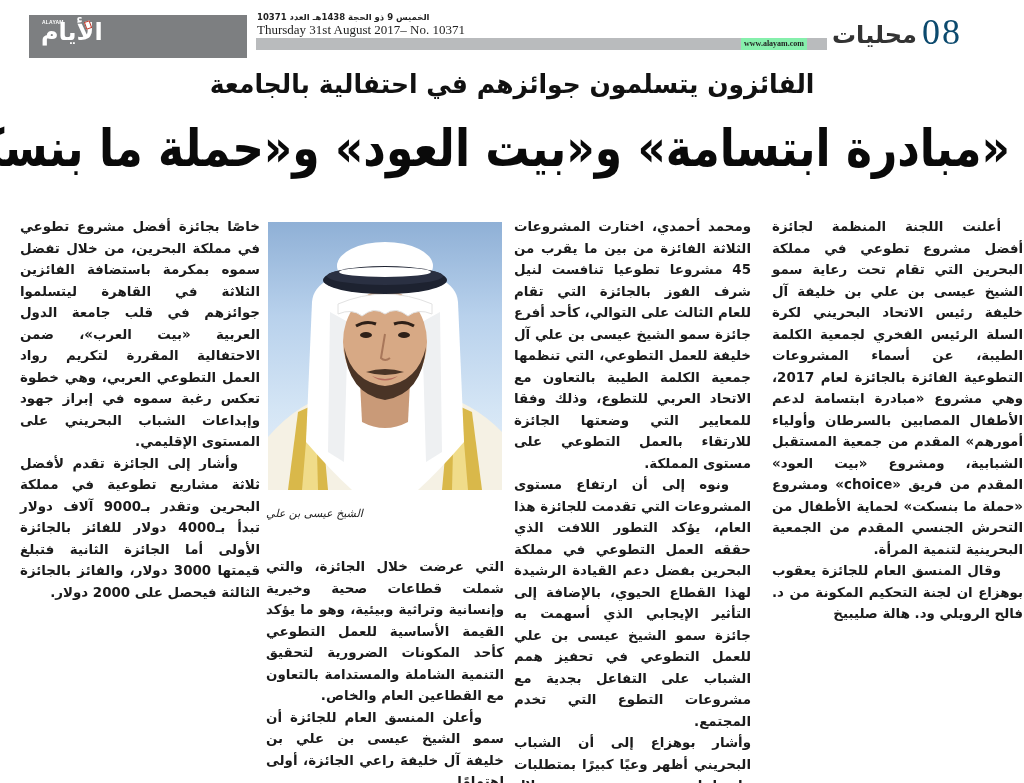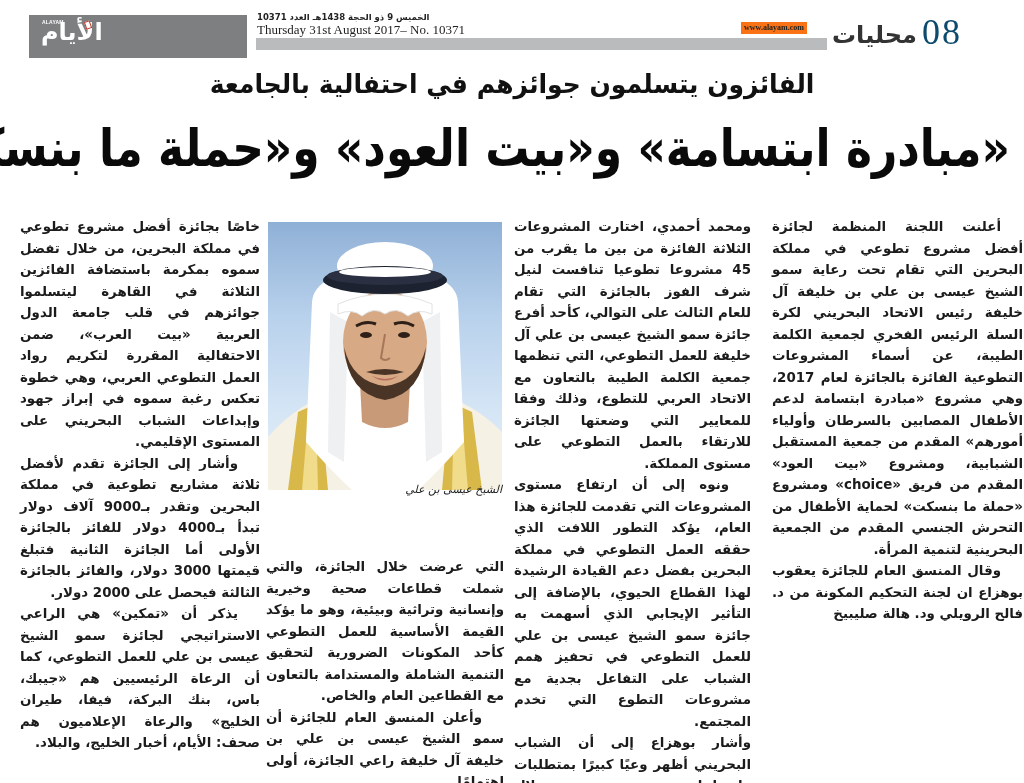--- a/index.html
+++ b/index.html
@@ -8,39 +8,39 @@
 
   
   .logo-box { position: absolute; left: 29px; top: 15px; width: 218px; height: 43px; background: #7d7f81; }
   .logo-latin { position: absolute; left: 13px; top: 4px; font-family: "Liberation Sans", sans-serif; font-size: 5px; font-weight: bold; color: #ffffff; letter-spacing: 0.2px; }
   .logo-arabic { position: absolute; left: 12px; top: 2px; font-family: "DejaVu Sans", sans-serif; font-size: 24px; font-weight: bold; color: #ffffff; direction: rtl; line-height: 30px; }
   .logo-mark { position: absolute; left: 56px; top: 6px; width: 6px; height: 8px; background: #ffffff; border: 1px solid #c0392b; transform: rotate(-20deg); }
 
   .dateline-ar { position: absolute; left: 257px; top: 12px; font-family: "DejaVu Sans", sans-serif; font-size: 8.5px; font-weight: bold; color: #222; direction: rtl; unicode-bidi: plaintext; }
   .dateline-en { position: absolute; left: 257px; top: 22px; font-family: "Liberation Serif", serif; font-size: 13px; color: #222; }
   .header-bar { position: absolute; left: 256px; top: 38px; width: 571px; height: 12px; background: #b9bbbd; }
-  .site-url { position: absolute; left: 741px; top: 22px; height: 12px; padding: 0 3px; font-family: "Liberation Serif", serif; font-size: 8px; font-weight: bold; color: #222; background: #f97316; line-height: 12px; }
+  .site-url { position: absolute; left: 741px; top: 38px; height: 12px; padding: 0 3px; font-family: "Liberation Serif", serif; font-size: 8px; font-weight: bold; color: #222; background: #86efac; line-height: 12px; }
   .section-name { position: absolute; left: 832px; top: 15px; font-family: "DejaVu Sans", sans-serif; font-size: 24px; font-weight: bold; color: #333; direction: rtl; line-height: 40px; }
   .page-number { position: absolute; left: 922px; top: 10px; font-family: Liberation Serif, serif; font-size: 36px; font-weight: 300; color: #0c4a6e; line-height: 44px; letter-spacing: 2px; }
 
   
   .kicker { position: absolute; left: 0; top: 70px; width: 1024px; text-align: center; font-family: "DejaVu Sans", sans-serif; font-size: 25px; font-weight: bold; color: #111; direction: rtl; letter-spacing: -0.5px; transform: scaleY(1.05); }
   .headline { position: absolute; left: 20px; top: 113px; width: 990px; text-align: center; font-family: "DejaVu Sans", sans-serif; font-size: 44px; font-weight: bold; color: #0a0a0a; direction: rtl; letter-spacing: -2px; line-height: 70px; transform: scaleY(1.18); white-space: nowrap; }
 
   
   .col { position: absolute; top: 216px; direction: rtl; text-align: justify; text-align-last: right; font-family: "DejaVu Sans", sans-serif; font-size: 13.4px; font-weight: bold; line-height: 21.5px; color: #1b1b1b; }
   .col p { margin: 0; text-indent: 0; }
   .col p.indent { text-indent: 22px; }
   .col-1 { left: 772px; width: 251px; }
   .col-2 { left: 514px; width: 237px; }
   .col-3 { left: 266px; width: 238px; top: 556px; }
   .col-4 { left: 20px; width: 240px; }
 
   .photo { position: absolute; left: 268px; top: 222px; width: 234px; height: 268px; overflow: hidden; background: linear-gradient(180deg, #8fb0d6 0%, #b8d1ec 35%, #d4e5f5 70%, #e9f1fa 100%); }
-  .caption { position: absolute; left: 266px; top: 483px; width: 236px; text-align: right; direction: rtl; font-family: "DejaVu Sans", sans-serif; font-size: 11px; font-style: italic; color: #222; }
+  .caption { position: absolute; left: 266px; top: 507px; width: 236px; text-align: left; direction: rtl; font-family: "DejaVu Sans", sans-serif; font-size: 11px; font-style: italic; color: #222; }
 </style>
 </head>
 <body>
 
 <div class="logo-box">
   <span class="logo-latin">ALAYAM</span>
   <span class="logo-arabic">الأيام</span>
   <span class="logo-mark"></span>
 </div>
 <div class="dateline-ar">الخميس 9 ذو الحجة 1438هـ العدد 10371</div>
@@ -105,14 +105,13 @@
 </div>
 
 <div class="col col-3">
   <p>التي عرضت خلال الجائزة، والتي شملت قطاعات صحية وخيرية وإنسانية وتراثية وبيئية، وهو ما يؤكد القيمة الأساسية للعمل التطوعي كأحد المكونات الضرورية لتحقيق التنمية الشاملة والمستدامة بالتعاون مع القطاعين العام والخاص.</p>
   <p class="indent">وأعلن المنسق العام للجائزة أن سمو الشيخ عيسى بن علي بن خليفة آل خليفة راعي الجائزة، أولى اهتمامًا</p>
 </div>
 
 <div class="col col-4">
   <p>خاصًا بجائزة أفضل مشروع تطوعي في مملكة البحرين، من خلال تفضل سموه بمكرمة باستضافة الفائزين الثلاثة في القاهرة ليتسلموا جوائزهم في قلب جامعة الدول العربية «بيت العرب»، ضمن الاحتفالية المقررة لتكريم رواد العمل التطوعي العربي، وهي خطوة تعكس رغبة سموه في إبراز جهود وإبداعات الشباب البحريني على المستوى الإقليمي.</p>
   <p class="indent">وأشار إلى الجائزة تقدم لأفضل ثلاثة مشاريع تطوعية في مملكة البحرين وتقدر بـ9000 آلاف دولار تبدأ بـ4000 دولار للفائز بالجائزة الأولى أما الجائزة الثانية فتبلغ قيمتها 3000 دولار، والفائز بالجائزة الثالثة فيحصل على 2000 دولار.</p>
-  <p class="indent">يذكر أن «تمكين» هي الراعي الاستراتيجي لجائزة سمو الشيخ عيسى بن علي للعمل التطوعي، كما أن الرعاة الرئيسيين هم «جيبك، باس، بنك البركة، فيفا، طيران الخليج» والرعاة الإعلاميون هم صحف: الأيام، أخبار الخليج، والبلاد.</p>
 </div>
 
 </body></html>

